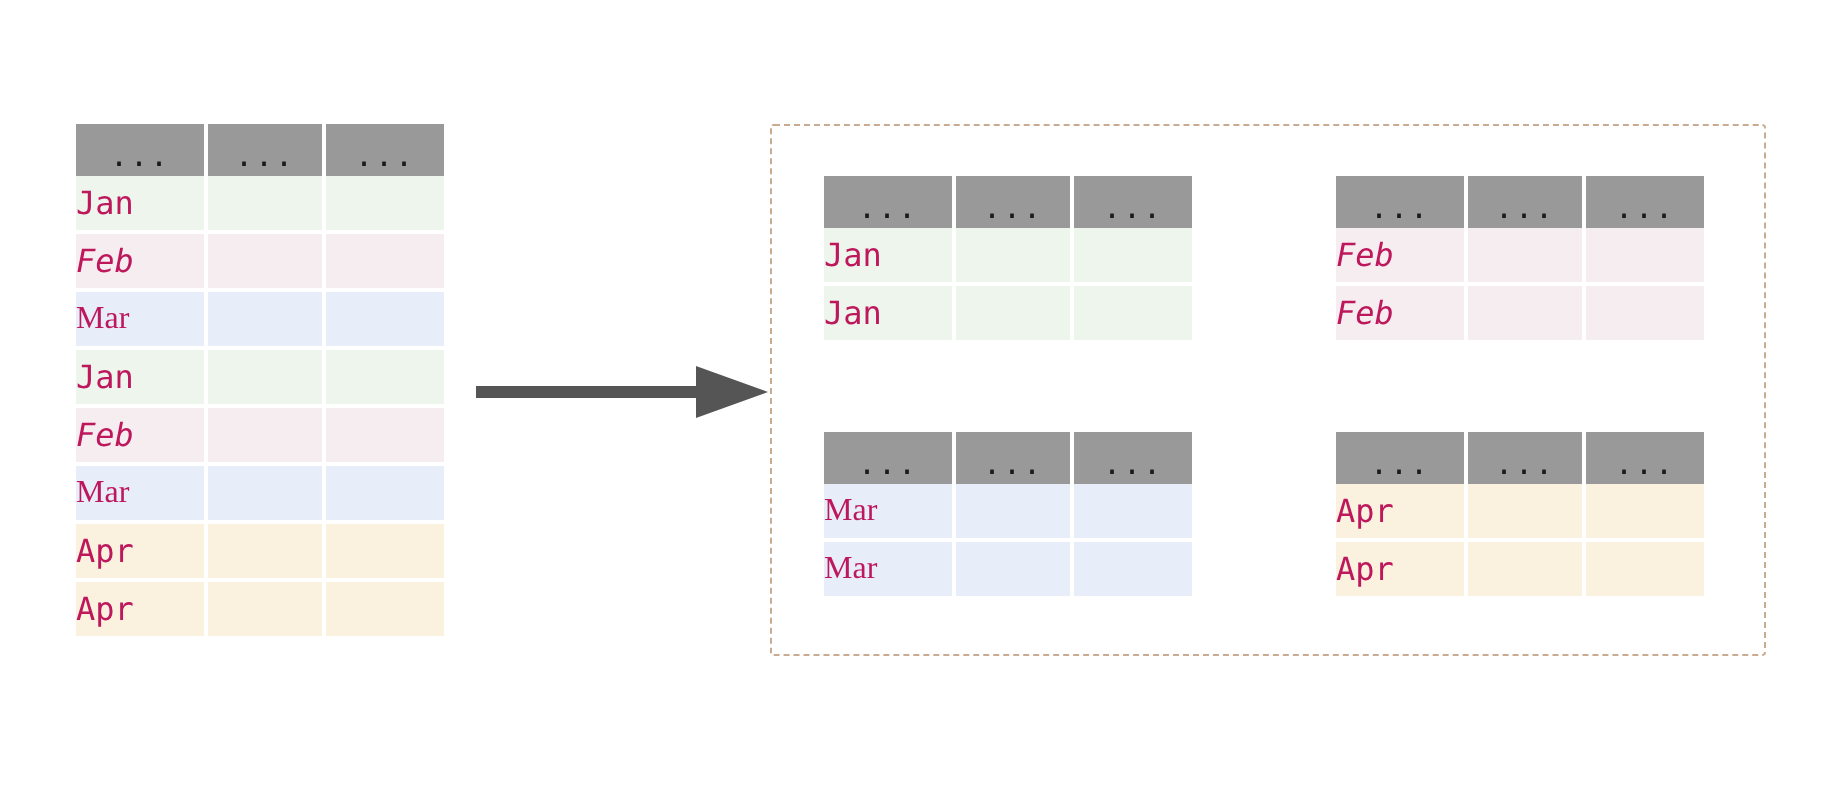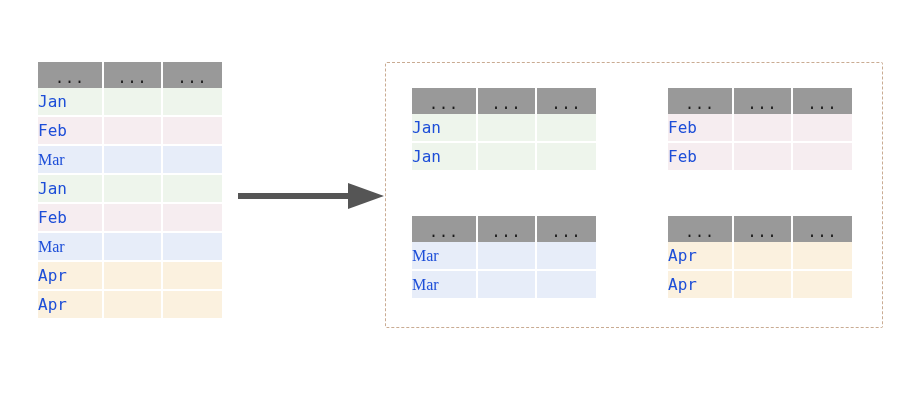--- a/index.html
+++ b/index.html
@@ -55,33 +55,33 @@
   }
   .hcell:last-child { border-right: 0; }
   .hdots {
     display: block;
     position: relative;
     top: 3px;
   }
 
   
   .bcell {
-    color: #1d4ed8;
+    color: #be185d;
     font-size: 16px;
     border-right: 2px solid #ffffff;
     border-bottom: 2px solid #ffffff;
     padding-left: 10px;
     box-sizing: border-box;
   }
   .bcell:last-child { border-right: 0; }
   .bcell.blank { color: transparent; }
 
   
   .m-jan { background: #eef5ec; }
-  .m-feb { background: #f6edf0; }
+  .m-feb { background: #f6edf0; font-style: italic; }
   .m-mar { background: #e7edf9; font-family: Liberation Serif, serif; }
   .m-apr { background: #fbf1df; }
 
   
   #source-table {
     left: 38px;
     top: 62px;
     width: 184px;
   }
   #source-table .bcell { height: 29px; }

